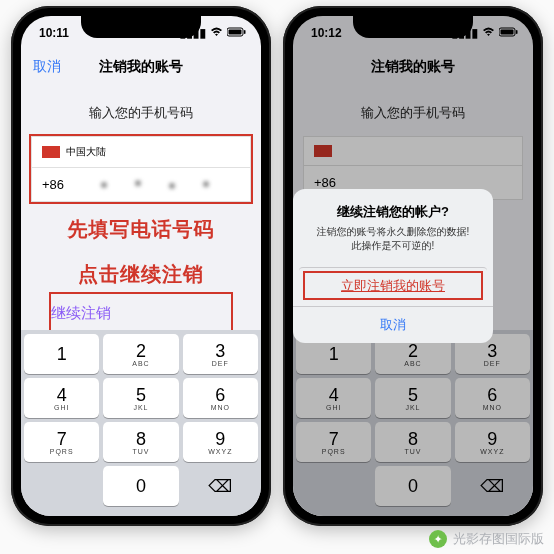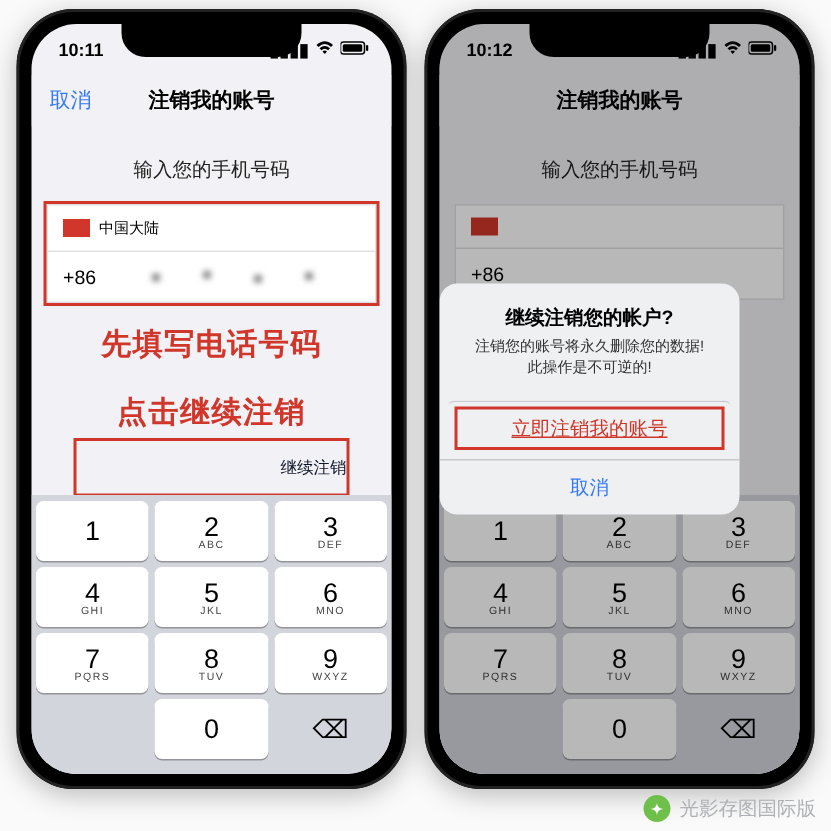--- a/index.html
+++ b/index.html
@@ -96,23 +96,23 @@
     text-align:center;
     color:#d0362a;
     font-weight:700;
     font-size:20px;
     margin: 14px 0 4px;
     letter-spacing:1px;
   }
   .continue-btn {
     margin: 6px 30px 0;
     padding: 10px 0;
-    text-align:right;
-    color:#0f172a;
-    font-size:11px;
+    text-align:left;
+    color:#8b5cf6;
+    font-size:15px;
     background:#f2f2f6;
   }
   .redbox-btn { outline:2px solid #d0362a; }
   
   .keypad {
     position:absolute;
     bottom:0; left:0; right:0;
     background:#d2d5db;
     padding:4px 3px 6px;
   }

